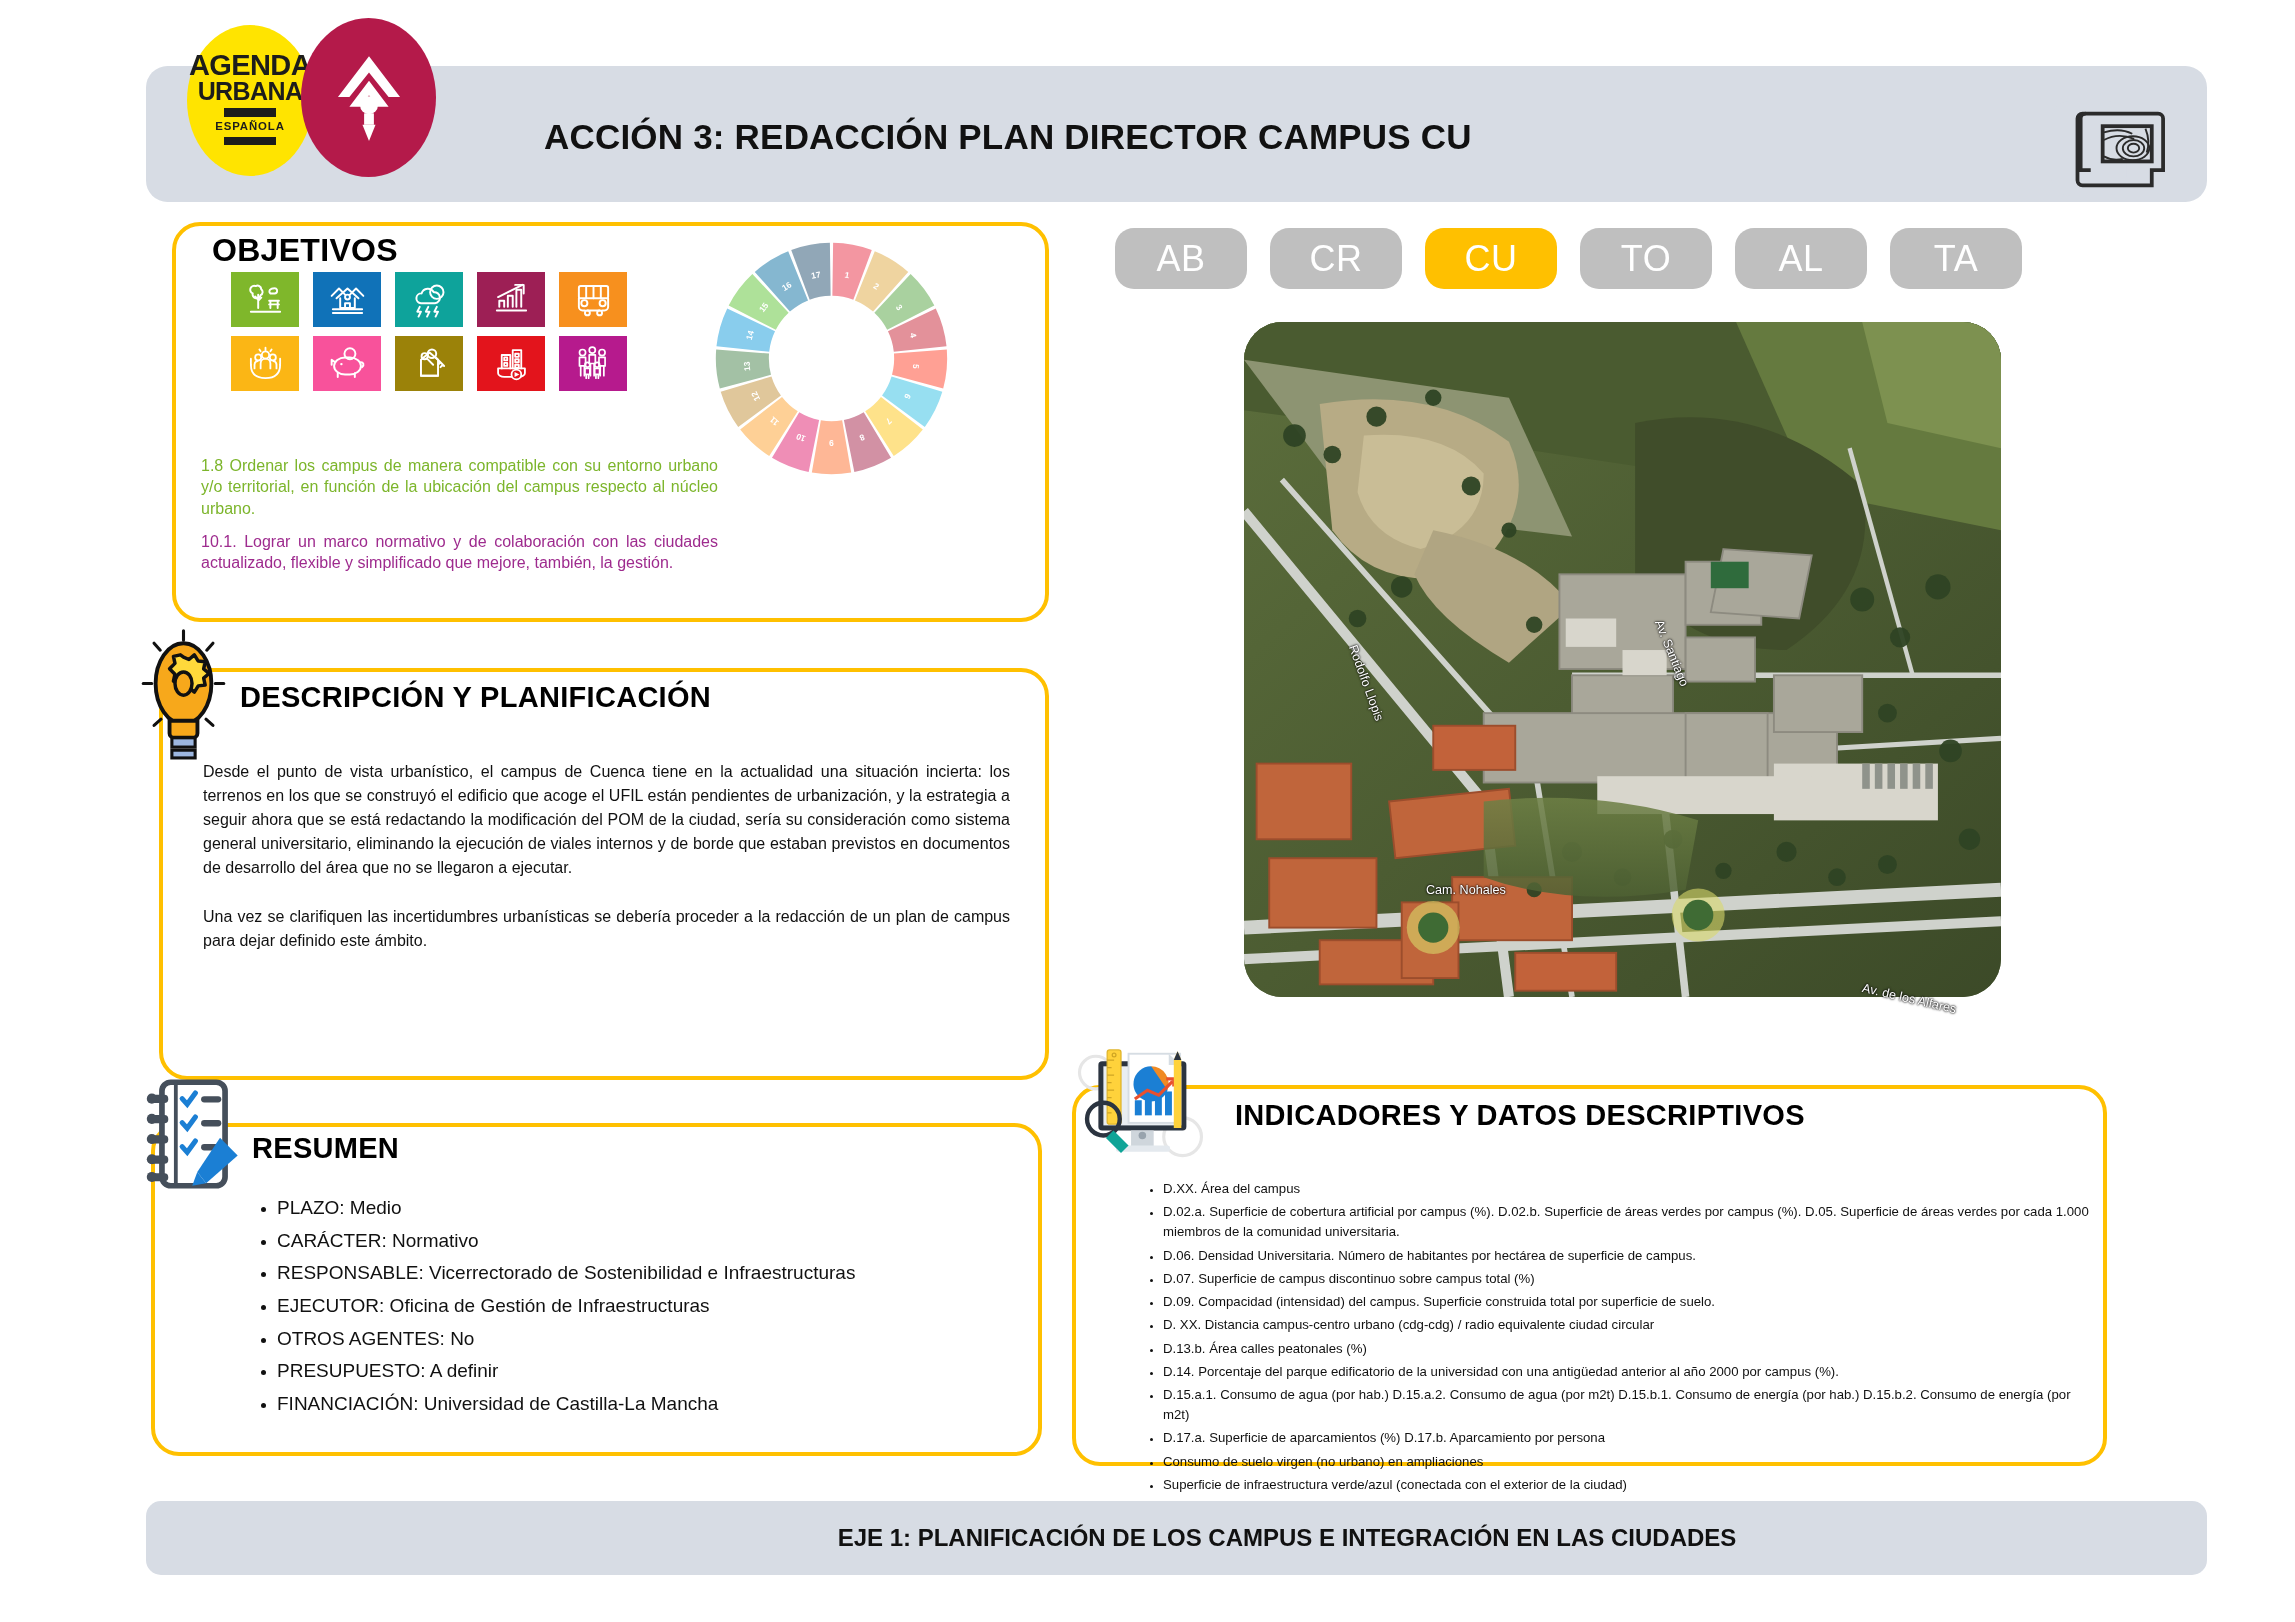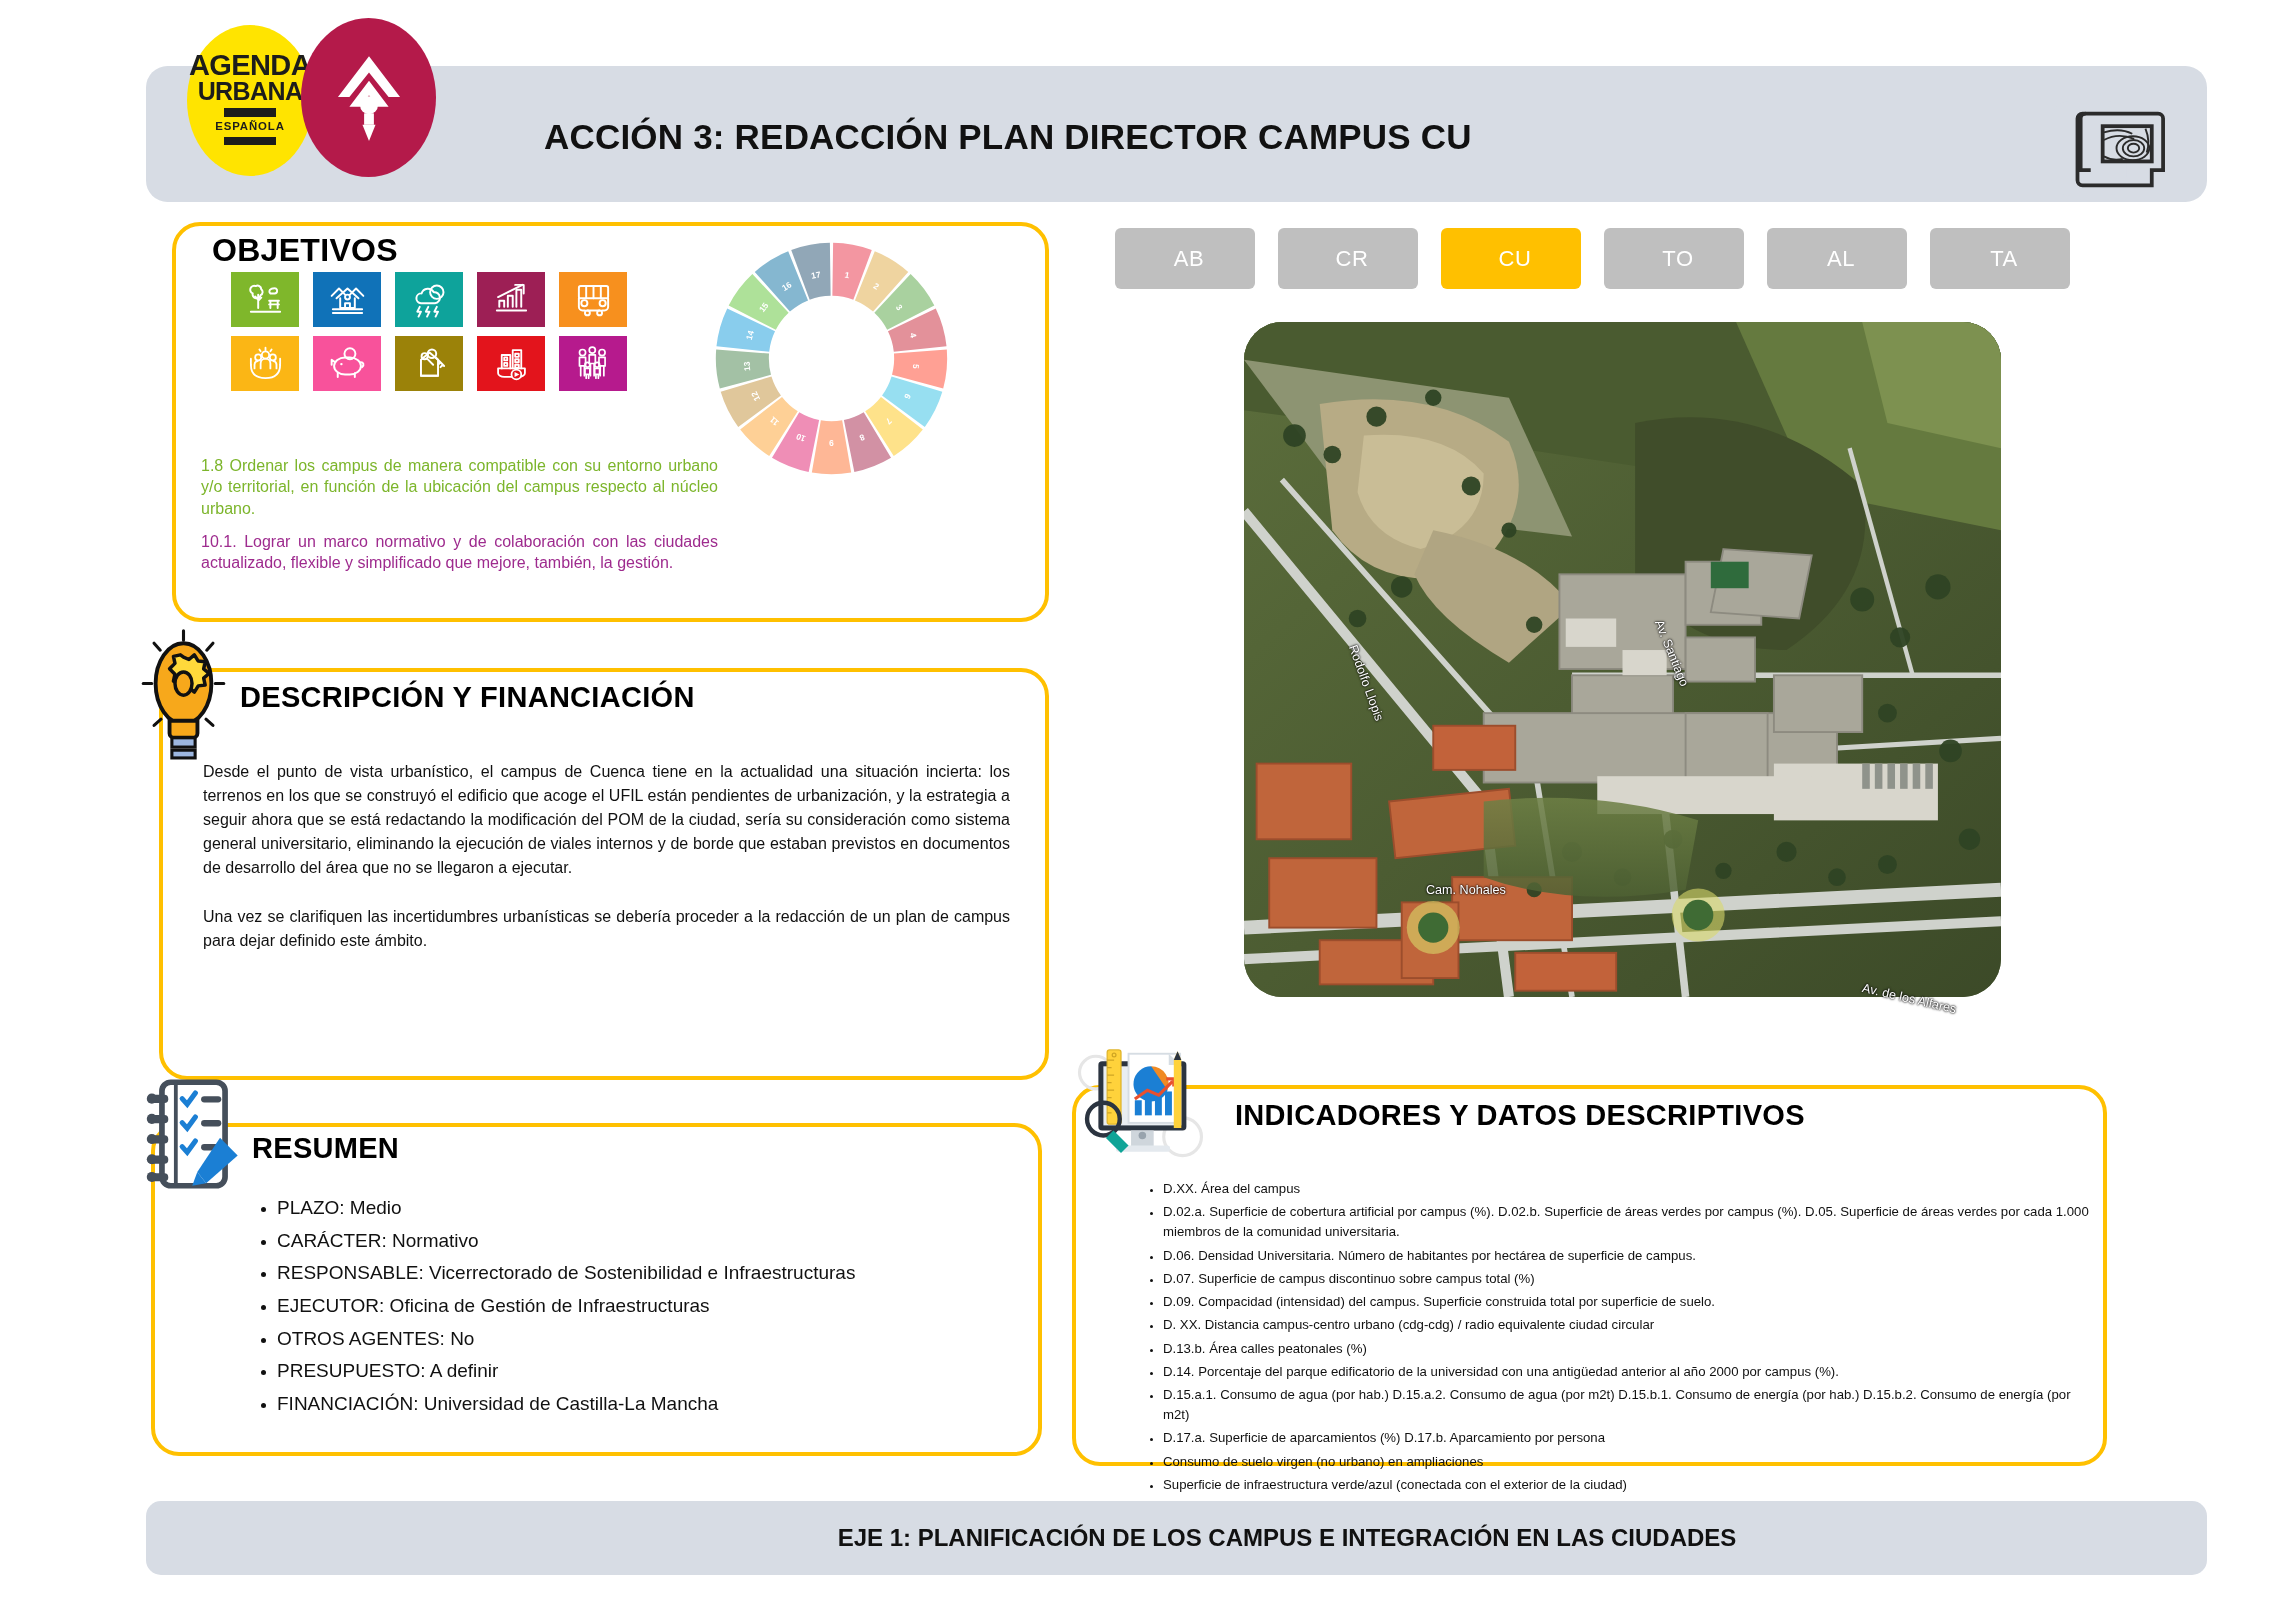--- a/index.html
+++ b/index.html
@@ -56,22 +56,22 @@
   #resumen-list li::marker{font-size:15px;}
 
   
   #indic-icon{position:absolute;left:1077px;top:1042px;width:132px;height:136px;z-index:3;}
   #indic-list{position:absolute;left:1129px;top:1173px;width:933px;margin:6px;padding:0 0 0 28px;list-style:disc;}
   #indic-list li{font-size:13.2px;line-height:1.52;color:#111;margin-bottom:3.2px;}
   #indic-list li::marker{font-size:10.7px;}
 
   
   #campus-tabs{position:absolute;left:1115px;top:228px;display:flex;gap:23px;}
-  .tab{width:132px;height:61px;border-radius:6px;background:#bfbfbf;color:#fff;display:flex;
-       align-items:center;justify-content:center;font-size:22px;letter-spacing:0.6px;padding-left:8px;}
+  .tab{width:132px;height:61px;border-radius:19px;background:#bfbfbf;color:#fff;display:flex;
+       align-items:center;justify-content:center;font-size:36px;letter-spacing:0.6px;}
   .tab.active{background:#FFC000;}
 
   
   #aerial-photo{position:absolute;left:1244px;top:322px;width:757px;height:675px;border-radius:38px;overflow:hidden;
                 background:#4a5a34;}
   #aerial-photo svg{display:block;width:100%;height:100%;}
   .map-label{position:absolute;color:#fff;font-size:12.6px;text-shadow:0 0 2.5px #000,0 0 1.9px #000;white-space:nowrap;}
   #label-rodolfo{left:1359px;top:643px;transform:rotate(70deg);transform-origin:left top;}
   #label-santiago{left:1665px;top:618px;transform:rotate(68deg);transform-origin:left top;}
   #label-nohales{left:1394px;top:883px;padding-left:32px;}
@@ -291,21 +291,21 @@
       <path d="M60 6v12M22 22l8 9M98 22l-8 9M8 74h11M112 74h-11M22 128l9-8M98 128l-9-8" fill="none"></path>
     </g>
     <ellipse cx="60" cy="74" rx="36" ry="52" fill="#F7A81B" stroke="#111" stroke-width="5"></ellipse>
     <path d="M42 122h36v16a6 6 0 0 1-6 6H48a6 6 0 0 1-6-6z" fill="#F7A81B" stroke="#111" stroke-width="5"></path>
     <rect x="45" y="144" width="30" height="12" fill="#9db7e0" stroke="#111" stroke-width="4"></rect>
     <rect x="45" y="160" width="30" height="10" fill="#9db7e0" stroke="#111" stroke-width="4"></rect>
     <path d="M60 40 l7 3 7-6 5 8 9 1-2 9 7 6-7 6 2 9-9 1-5 8-7-6-7 3-4-9-9-2 2-9-7-7 7-7-2-9 9-2z" fill="#FFD93B" stroke="#111" stroke-width="4.5" stroke-linejoin="round"></path>
     <ellipse cx="60" cy="74" rx="11" ry="15" fill="#F7A81B" stroke="#111" stroke-width="4.5"></ellipse>
   </svg>
 </div>
-<div class="sec-title" id="title-descripcion">DESCRIPCIÓN Y FINANCIACIÓN</div>
+<div class="sec-title" id="title-descripcion">DESCRIPCIÓN Y PLANIFICACIÓN</div>
 <div id="desc-text">
   <p>Desde el punto de vista urbanístico, el campus de Cuenca tiene en la actualidad una situación incierta: los terrenos en los que se construyó el edificio que acoge el UFIL están pendientes de urbanización, y la estrategia a seguir ahora que se está redactando la modificación del POM de la ciudad, sería su consideración como sistema general universitario, eliminando la ejecución de viales internos y de borde que estaban previstos en documentos de desarrollo del área que no se llegaron a ejecutar.</p>
   <p>Una vez se clarifiquen las incertidumbres urbanísticas se debería proceder a la redacción de un plan de campus para dejar definido este ámbito.</p>
 </div>
 
 <div class="panel" id="panel-resumen"></div>
 <div id="notepad-icon">
   <svg viewBox="0 0 160 180" width="101" height="114" aria-hidden="true">
     <rect x="30" y="8" width="100" height="164" rx="14" fill="#fff" stroke="#454f5b" stroke-width="9"></rect>
     <path d="M52 8v164" stroke="#454f5b" stroke-width="6"></path>

